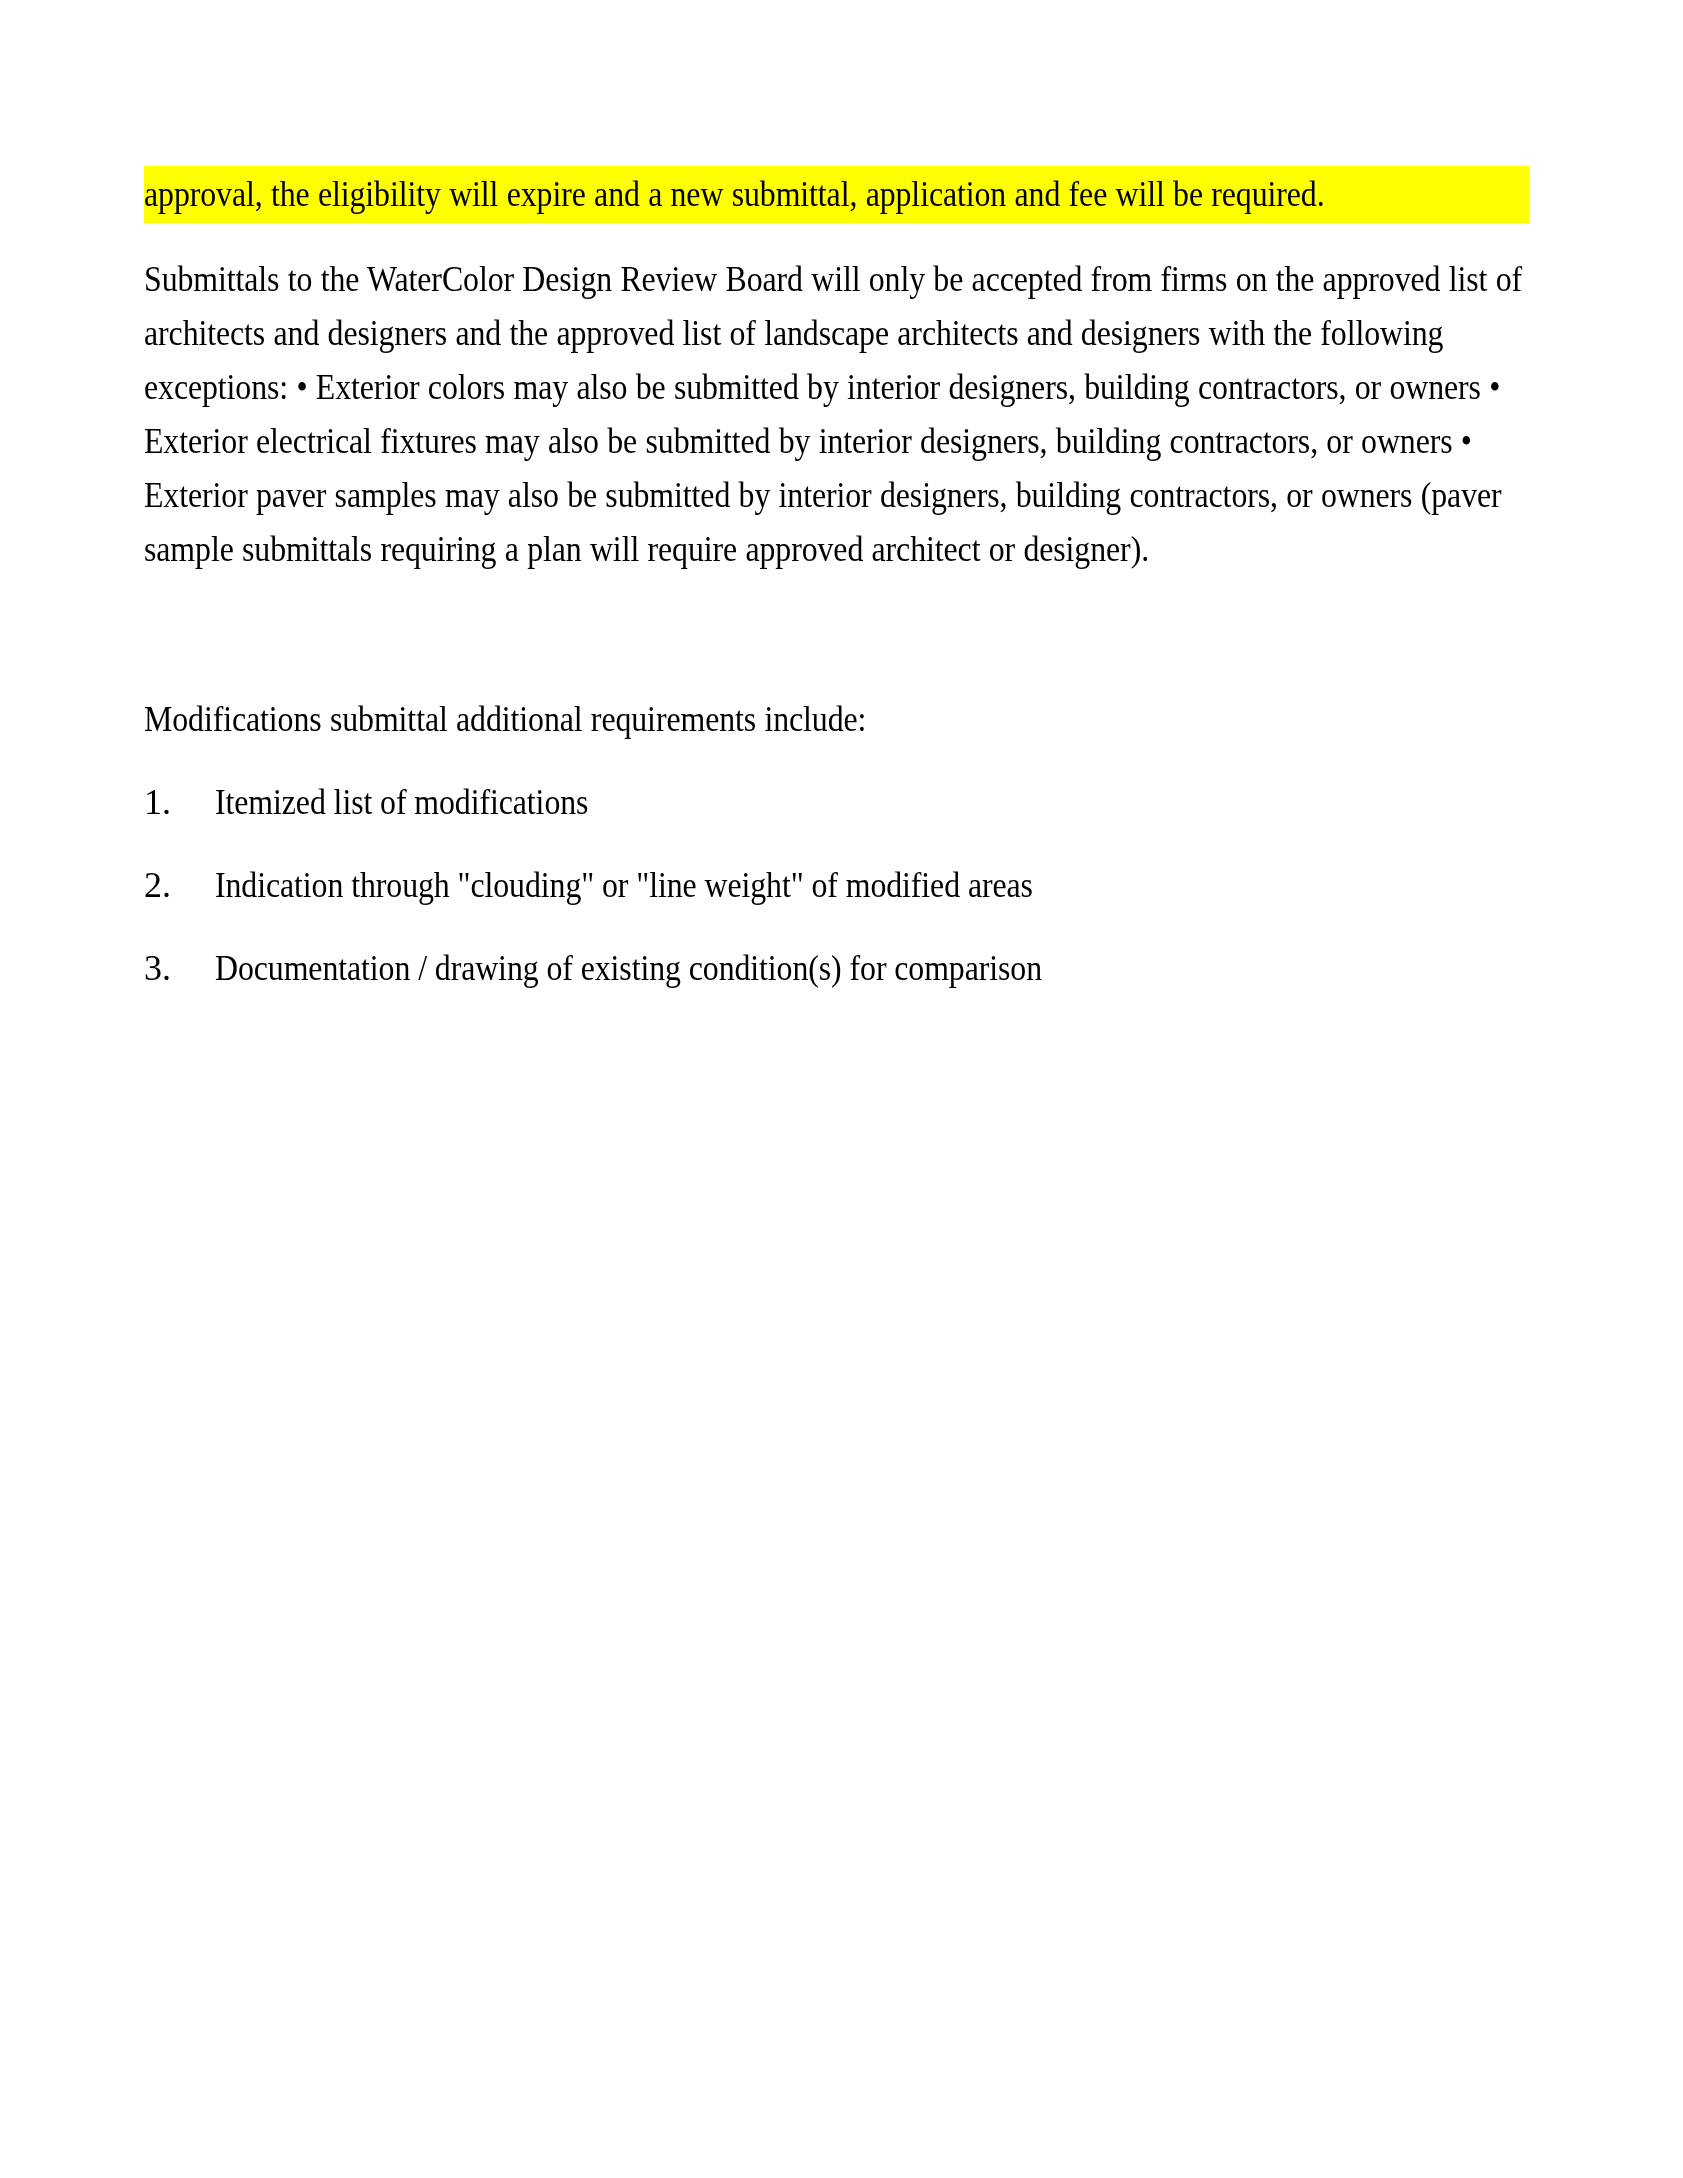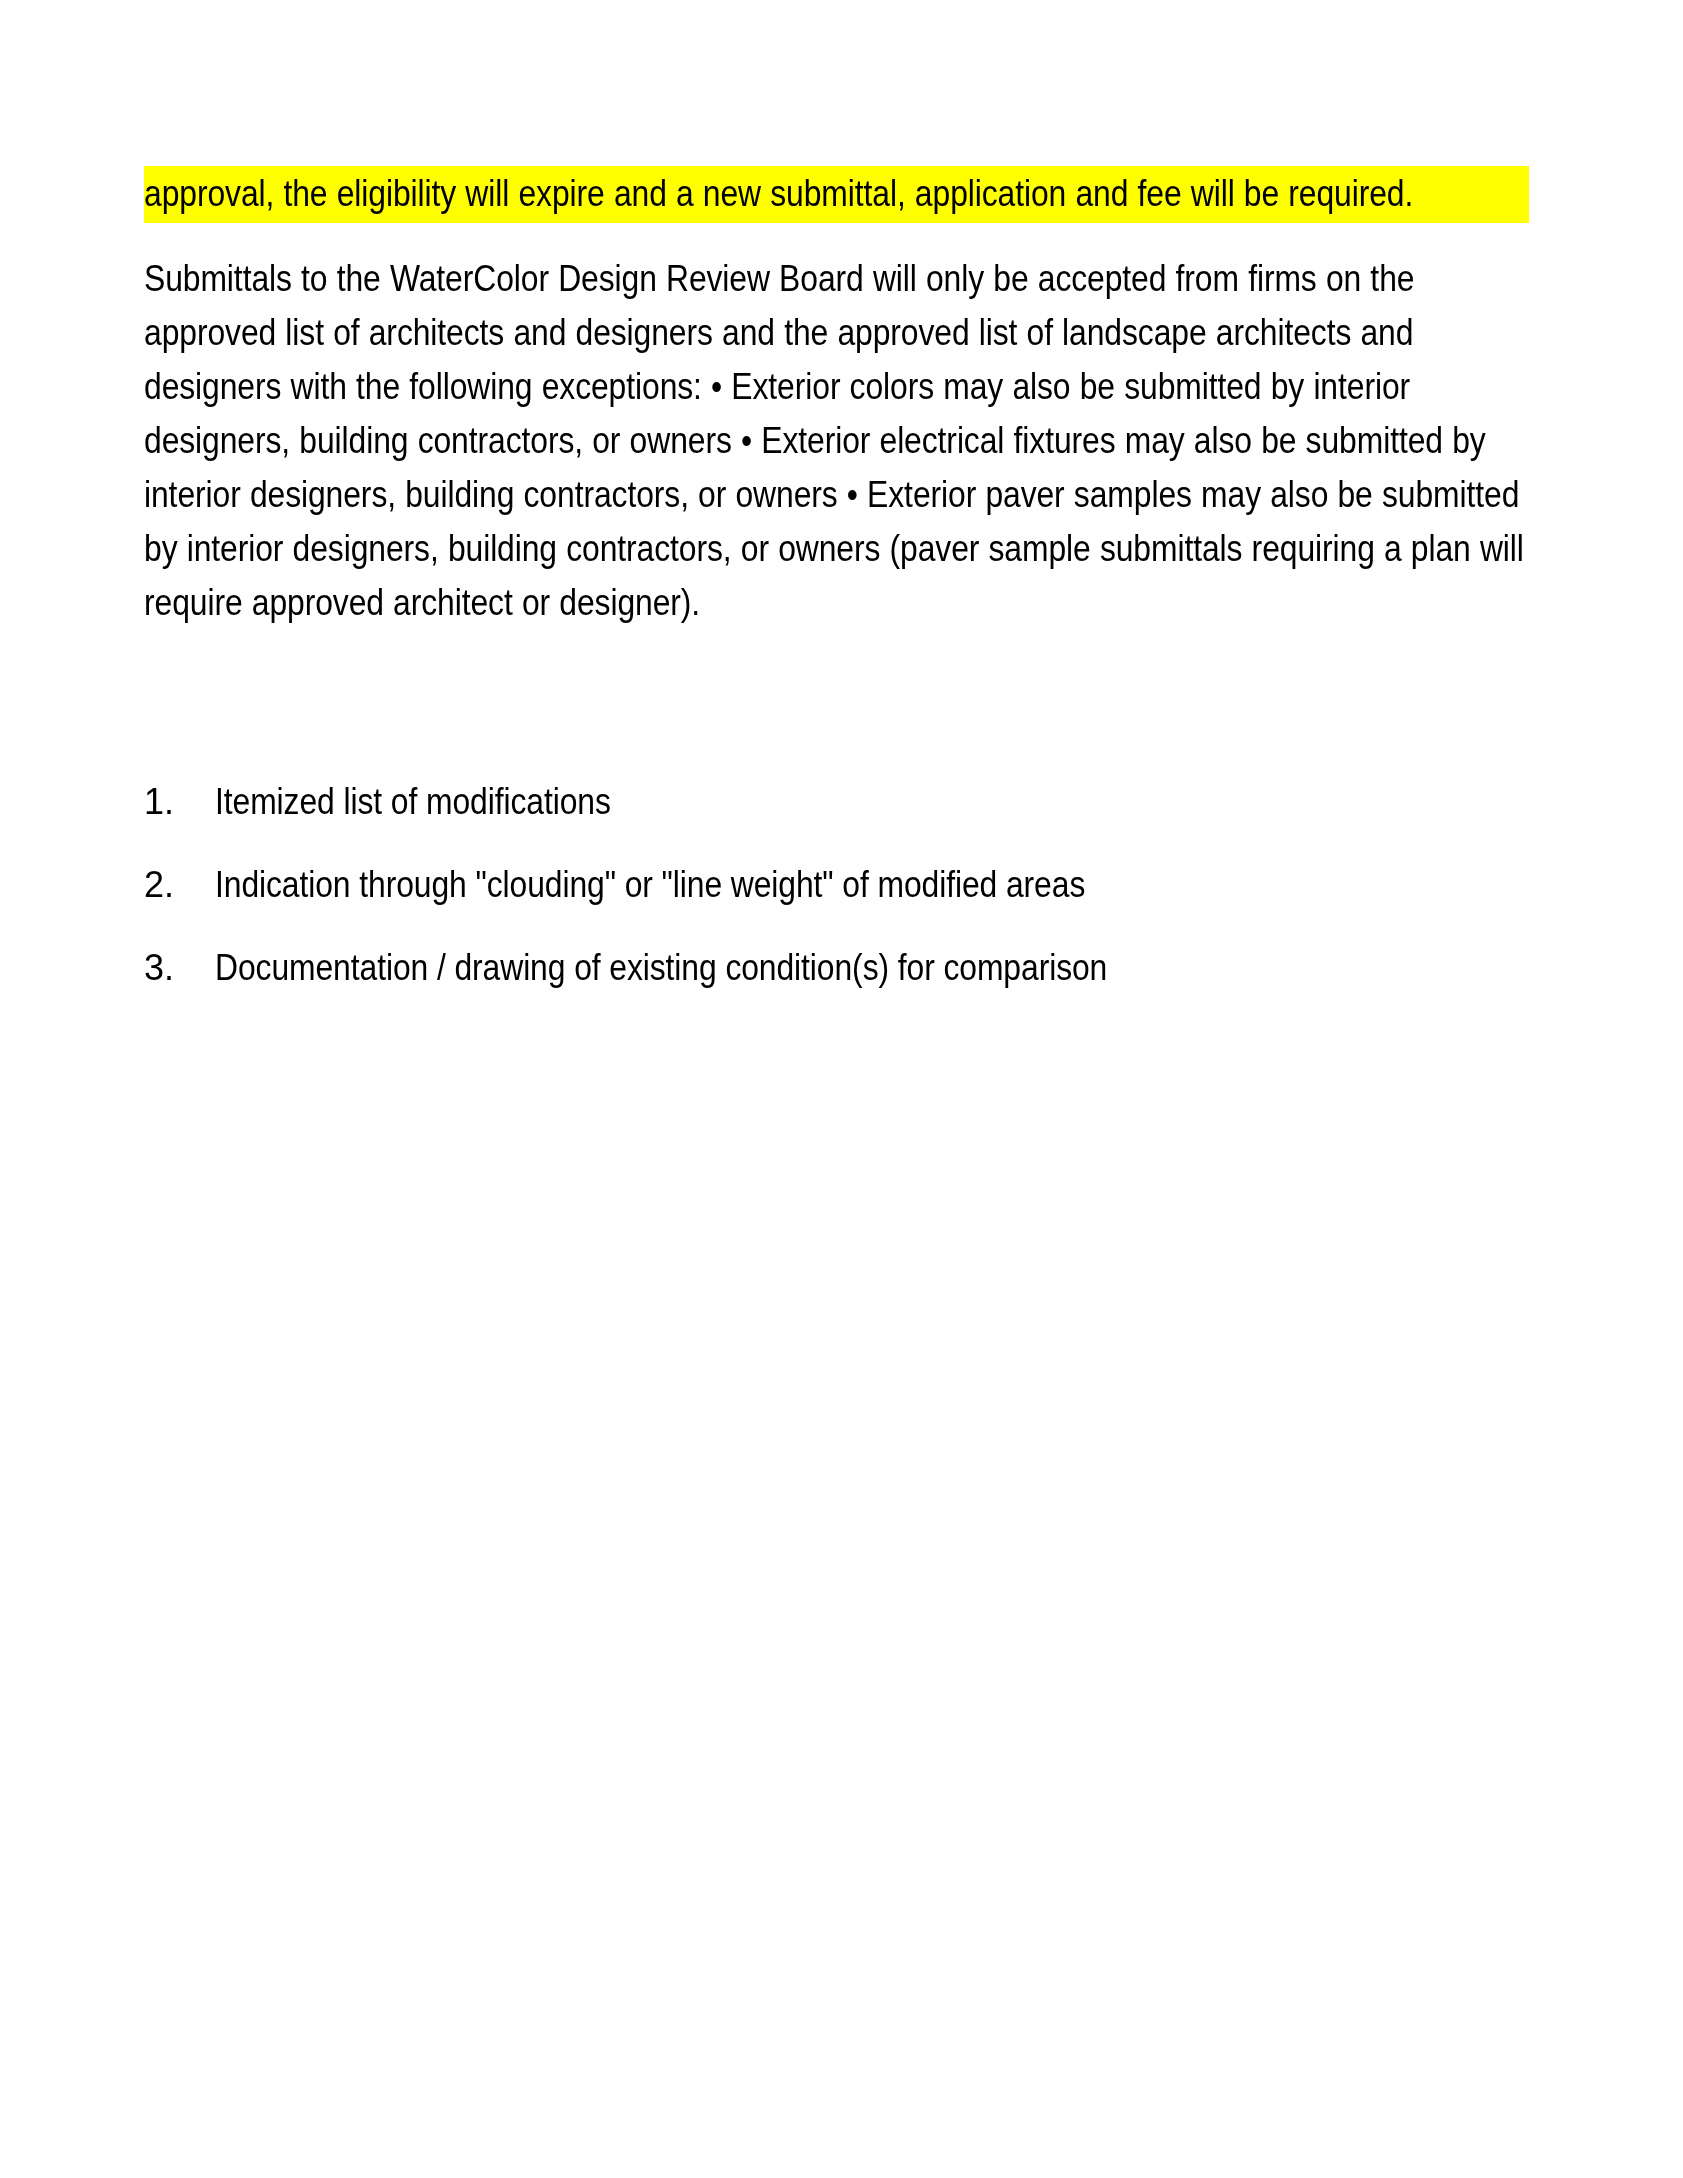--- a/index.html
+++ b/index.html
@@ -24,20 +24,21 @@
     width: 1683px;
     height: 2178px;
     background: #ffffff;
   }
 
   .content {
     position: absolute;
     left: 144px;
     top: 166px;
     width: 1386px;
+    font-family: Liberation Serif, serif;
   }
 
   p.para {
     margin: 0 0 0 0;
     font-size: 36px;
     line-height: 54px;
     letter-spacing: -0.1px;
     word-spacing: 0.5px;
     text-align: left;
     color: #000000;
@@ -89,20 +90,21 @@
   <div class="content">
 
     <p class="para"><span class="hl squeeze">approval, the eligibility will expire and a new submittal, application and fee will be required.</span></p>
 
     <div class="block-gap-sm"></div>
 
     <p class="para"><span class="squeeze">Submittals to the WaterColor Design Review Board will only be accepted from firms on the approved list of architects and designers and the approved list of landscape architects and designers with the following exceptions: • Exterior colors may also be submitted by interior designers, building contractors, or owners • Exterior electrical fixtures may also be submitted by interior designers, building contractors, or owners • Exterior paver samples may also be submitted by interior designers, building contractors, or owners (paver sample submittals requiring a plan will require approved architect or designer).</span></p>
 
     <div class="block-gap-lg"></div>
 
+    <p class="para"><span class="squeeze">Modifications submittal additional requirements include:</span></p>
 
     <div class="block-gap-sm"></div>
 
     <ol class="list">
       <li class="list-item">
         <span class="list-num">1.</span>
         <span class="list-text squeeze">Itemized list of modifications</span>
       </li>
       <li class="list-item">
         <span class="list-num">2.</span>

